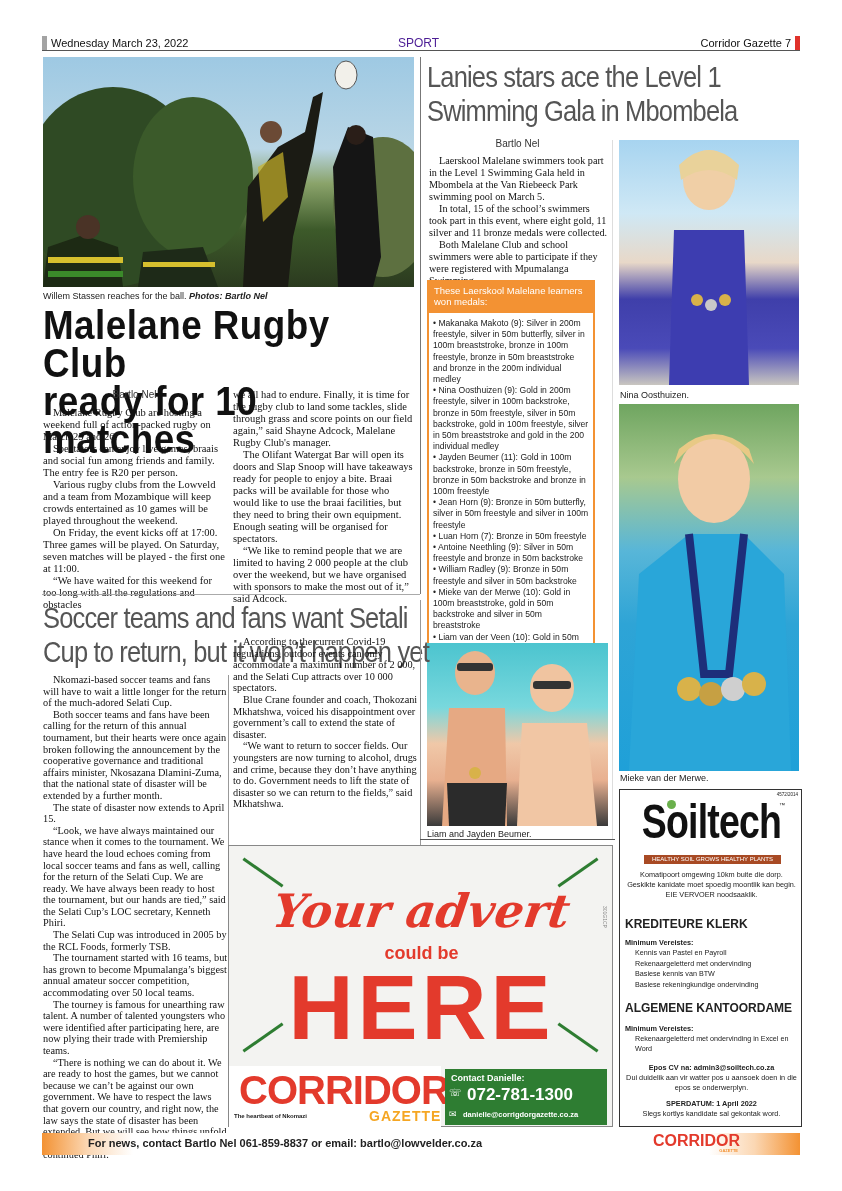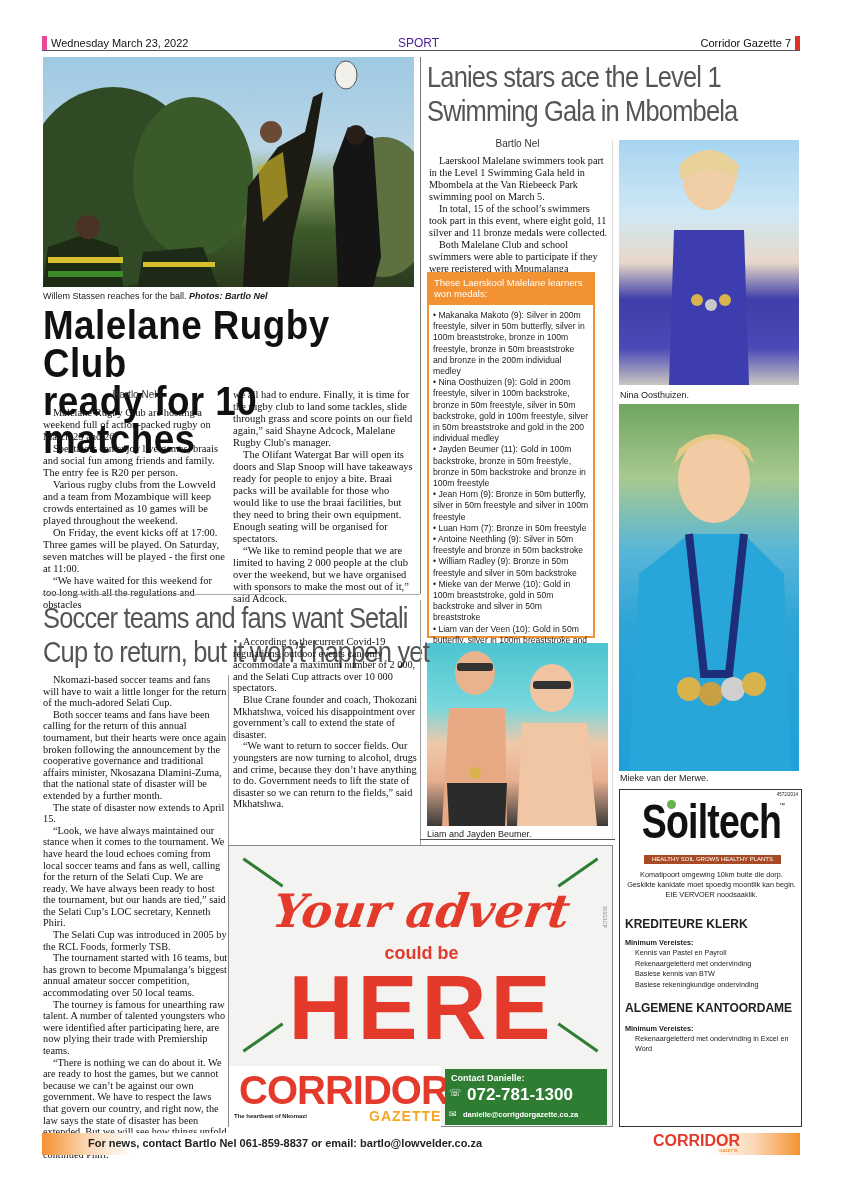--- a/index.html
+++ b/index.html
@@ -1,33 +1,33 @@
 <!DOCTYPE html>
 <html><head>
 <meta charset="utf-8">
 <style>
 *{box-sizing:border-box;margin:0;padding:0}
 body{width:842px;height:1191px;background:#fff;position:relative;overflow:hidden;font-family:"Liberation Serif",serif;color:#111}
 .abs{position:absolute}
 .hdr-bar{left:42px;top:36px;width:758px;height:15px;border-bottom:1px solid #555}
-.hdr-left{left:42px;top:36px;height:14px;border-left:5px solid #ec4899;padding-left:4px;font:11px "Liberation Sans",sans-serif;line-height:14px}
+.hdr-left{left:42px;top:36px;height:14px;border-left:5px solid #a3a3a3;padding-left:4px;font:11px "Liberation Sans",sans-serif;line-height:14px}
 .hdr-mid{left:398px;top:36px;font:12px "Liberation Sans",sans-serif;color:#4c1d95;line-height:14px}
 .hdr-right{right:42px;top:36px;height:14px;border-right:5px solid #e0322b;padding-right:4px;font:11px "Liberation Sans",sans-serif;line-height:14px}
 .photo{overflow:hidden}
 .rugby-photo{left:43px;top:57px;width:371px;height:230px;background:linear-gradient(180deg,#9ec9e3 0%,#b9d6e6 40%,#8aa36a 55%,#3d5a2a 75%,#2b3a1f 100%)}
 .caption{font:9px "Liberation Sans",sans-serif;color:#222}
 .bold-it{font-weight:bold;font-style:italic}
 .rugby-title{left:43px;top:306px;width:375px;font:bold 40px/38px "Liberation Sans",sans-serif;letter-spacing:0.5px;transform:scaleX(0.92);transform-origin:left top}
 .byline{font:10px "Liberation Sans",sans-serif;color:#333;text-align:center}
 .col{font:10.5px/12px "Liberation Serif",serif;text-align:left}
 .col p{text-indent:10px}
 .light-title{font:30px/34px "Liberation Sans",sans-serif;color:#555;letter-spacing:-1px;transform:scaleX(0.85);transform-origin:left top;white-space:nowrap}
 .vline{background:#777;width:1px}
 .hline{background:#555;height:1px}
-.medal-box{left:427px;top:272px;width:168px;height:366px;border:2px solid #f39233;background:#fff}
+.medal-box{left:427px;top:280px;width:168px;height:366px;border:2px solid #f39233;background:#fff}
 .medal-head{background:#f39233;color:#fff;font:9.5px/11px "Liberation Sans",sans-serif;padding:3px 5px 6px}
 .medal-list{padding:5px 4px;font:8.6px/11.2px "Liberation Sans",sans-serif;color:#222}
 .swim1{left:619px;top:140px;width:180px;height:245px;background:linear-gradient(180deg,#a7d4f0 0%,#cfe8f5 30%,#e8d8c8 50%,#3f3faa 65%,#4a4ab8 85%,#c9c6c0 100%)}
 .swim2{left:619px;top:404px;width:180px;height:367px;background:linear-gradient(180deg,#6fa560 0%,#a8c98f 20%,#58b6d8 40%,#2ea4d6 60%,#1fa0d8 100%)}
 .swim3{left:427px;top:643px;width:181px;height:183px;background:linear-gradient(180deg,#4cc4cf 0%,#78d8dd 35%,#f0c8a8 55%,#e8b090 75%,#3a3a3a 100%)}
 .ad-here{left:228px;top:845px;width:385px;height:282px;border:1px solid #888;background:#f3f3f1}
 .soiltech{left:619px;top:789px;width:183px;height:338px;border:1.5px solid #333;background:#fff;font-family:"Liberation Sans",sans-serif;color:#222}
 .footer{left:42px;top:1133px;width:758px;height:22px;background:linear-gradient(90deg,#f39233 0%,#fbd7b3 6%,#fff 12%,#fff 88%,#fbd7b3 94%,#f39233 100%)}
 .arrow{position:absolute;width:48px;height:3px;background:#2e7d32}
 .arrow:after{content:"";position:absolute;width:0;height:0;border:7px solid transparent}
@@ -218,19 +218,25 @@
     <li>Kennis van Pastel en Payroll</li>
     <li>Rekenaargeletterd met ondervinding</li>
     <li>Basiese kennis van BTW</li>
     <li>Basiese rekeningkundige ondervinding</li>
   </ul>
   <div style="position:absolute;left:5px;top:211px;font:bold 12px 'Liberation Sans',sans-serif">ALGEMENE KANTOORDAME</div>
   <div style="position:absolute;left:5px;top:234px;font:bold 7.3px 'Liberation Sans',sans-serif">Minimum Vereistes:</div>
   <ul style="position:absolute;left:15px;top:244px;width:160px;font:7.2px/10px 'Liberation Sans',sans-serif;list-style:none">
     <li>Rekenaargeletterd met ondervinding in Excel en Word</li>
   </ul>
+  <div style="position:absolute;left:3px;top:273px;width:177px;text-align:center;font:7.3px/10px 'Liberation Sans',sans-serif">
+    <div style="font-weight:bold">Epos CV na: admin3@soiltech.co.za</div>
+    <div>Dui duidelik aan vir watter pos u aansoek doen in die epos se onderwerplyn.</div>
+    <div style="font-weight:bold;margin-top:6px">SPERDATUM: 1 April 2022</div>
+    <div>Slegs kortlys kandidate sal gekontak word.</div>
+  </div>
 </div>
 
 <div class="abs footer">
   <div style="position:absolute;left:46px;top:4px;font:bold 11px 'Liberation Sans',sans-serif;color:#222">For news, contact Bartlo Nel 061-859-8837 or email: bartlo@lowvelder.co.za</div>
   <div style="position:absolute;right:60px;top:0px;font:bold 16px/16px 'Liberation Sans',sans-serif;color:#e33a2c">CORRIDOR</div>
   <div style="position:absolute;right:62px;top:15px;font:bold 4px 'Liberation Sans',sans-serif;color:#f39233">GAZETTE</div>
 </div>
 
 </body></html>

